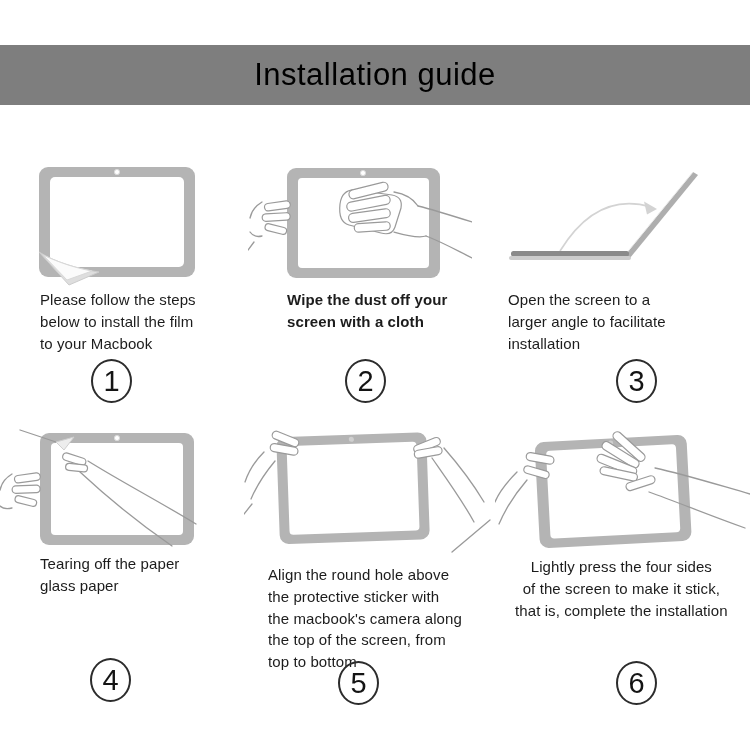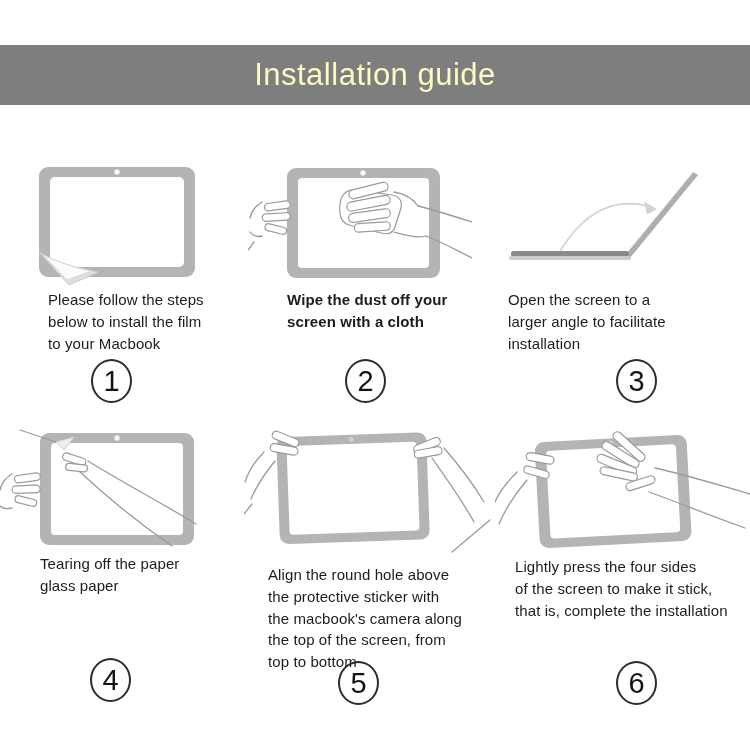--- a/index.html
+++ b/index.html
@@ -5,36 +5,36 @@
   html,body{margin:0;padding:0;}
   body{
     width:750px;height:750px;background:#ffffff;position:relative;overflow:hidden;
     font-family:"Liberation Sans","DejaVu Sans",sans-serif;
   }
   .header{
     position:absolute;left:0;top:45px;width:750px;height:60px;
     background:#7e7e7e;display:flex;align-items:center;justify-content:center;
   }
   .header h1{
-    margin:0;font-size:31px;font-weight:400;color:#fef9c3;letter-spacing:.5px;
+    margin:0;font-size:31px;font-weight:400;color:#000000;letter-spacing:.5px;
   }
   .illus{position:absolute;}
   .caption{
     position:absolute;font-size:15px;line-height:21.8px;color:#1c1c1c;
     white-space:pre;letter-spacing:.1px;
   }
   .num{
     position:absolute;width:41px;height:44px;border:2px solid #2c2c2c;border-radius:50%;
     display:flex;align-items:center;justify-content:center;
     font-size:29px;color:#141414;box-sizing:border-box;
   }
   .n1{left:91px;top:359px;}  .n2{left:345px;top:359px;} .n3{left:616px;top:359px;}
   .n4{left:90px;top:658px;}  .n5{left:338px;top:661px;} .n6{left:616px;top:661px;}
-  .c1{left:48px;top:289px;}  .c2{left:287px;top:289px;font-weight:bold;} .c3{left:508px;top:289px;}
-  .c4{left:40px;top:553px;}  .c5{left:268px;top:556px;margin-top:8px;} .c6{left:515px;top:556px;}
+  .c1{left:40px;top:289px;}  .c2{left:287px;top:289px;font-weight:bold;} .c3{left:508px;top:289px;}
+  .c4{left:40px;top:553px;}  .c5{left:268px;top:556px;margin-top:8px;} .c6{left:515px;top:556px;text-align:center;}
   .i1{left:38px;top:166px;}  .i2{left:248px;top:158px;} .i3{left:505px;top:165px;}
   .i4{left:0px;top:426px;}   .i5{left:244px;top:426px;} .i6{left:495px;top:428px;}
   svg .ln{fill:none;stroke:#9a9a9a;stroke-width:1.3;stroke-linecap:round;}
   svg .cap{fill:#ffffff;stroke:#9a9a9a;stroke-width:1.2;}
 </style>
 </head>
 <body>
 
 <div class="header">
   <h1>Installation guide</h1>

